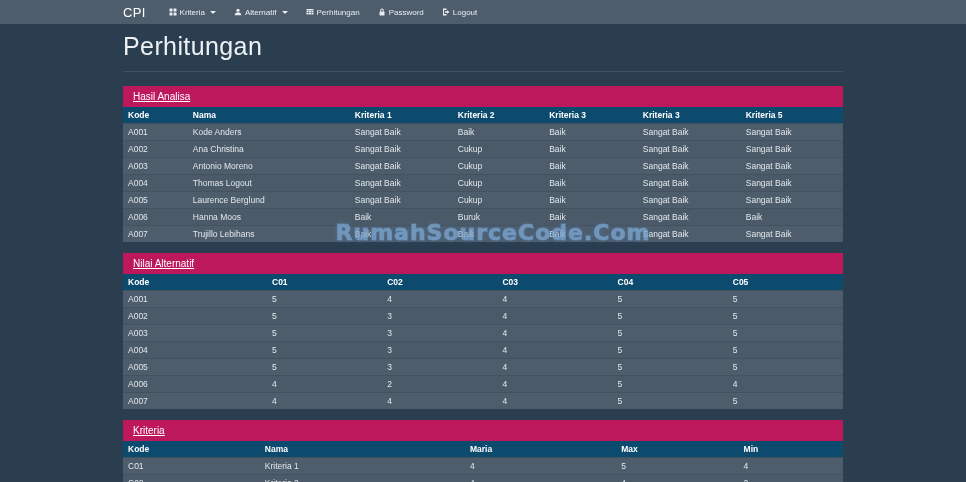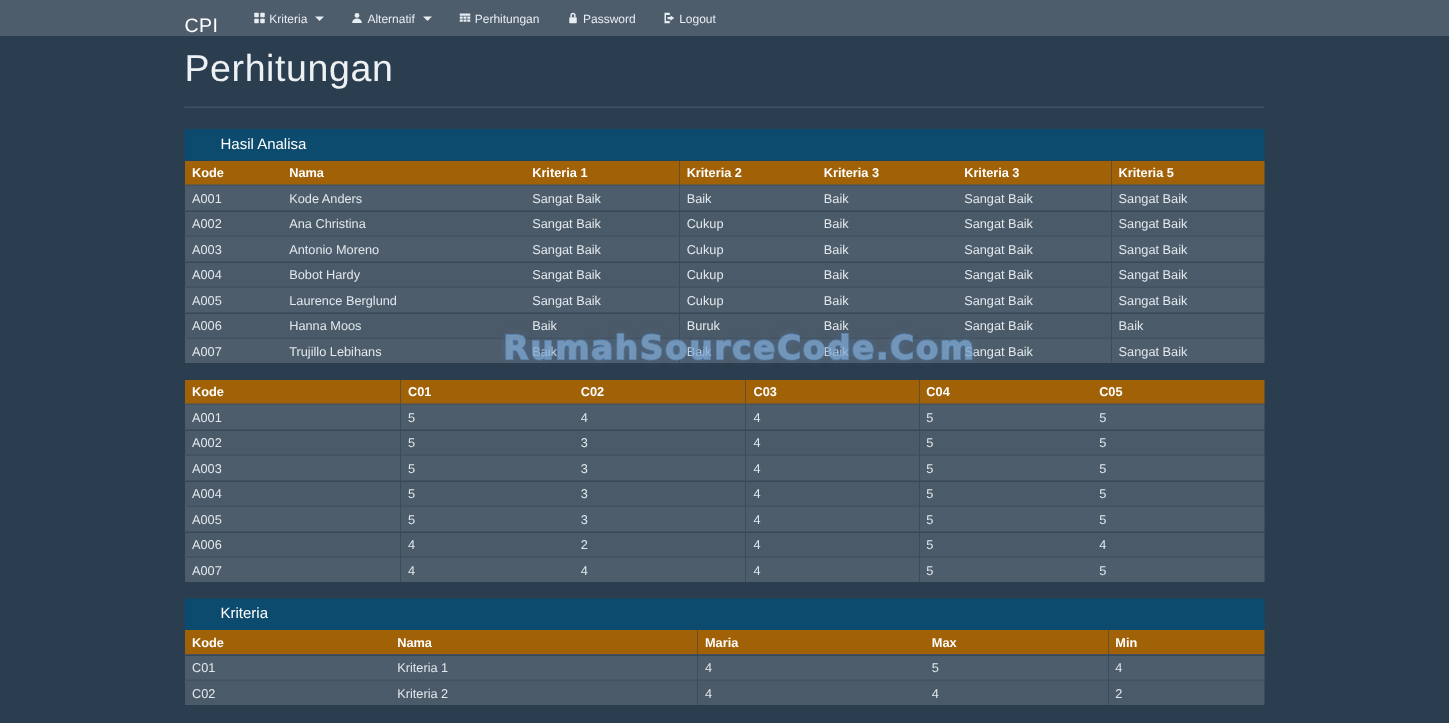--- a/index.html
+++ b/index.html
@@ -6,21 +6,21 @@
   html,body { margin:0; padding:0; }
   body {
     width:966px; height:482px; overflow:hidden; position:relative;
     background:#2B3E50;
     font-family:"Liberation Sans", sans-serif;
   }
   .container { width:720px; margin:0 auto; }
 
   
   .navbar { background:#4E5D6C; height:24px; width:100%; }
-  .nav-inner { display:flex; align-items:flex-end; height:100%; }
+  .nav-inner { display:flex; align-items:center; height:100%; }
   .brand {
     color:#FFFFFF; font-size:13px; letter-spacing:.3px; margin-right:14px;
     text-decoration:none; cursor:pointer;
   }
   .nav-items { display:flex; height:100%; align-items:stretch; }
   .nav-item {
     display:flex; align-items:center; gap:3px; padding:0 9px;
     font-size:8px; color:#E8EDF2; cursor:pointer; text-decoration:none;
   }
   .nav-item .icon svg { width:8px; height:8px; display:block; fill:currentColor; }
@@ -32,26 +32,27 @@
 
   
   .page-header {
     font-size:25px; font-weight:400; color:#EEF1F4; letter-spacing:.4px;
     margin:8px 0 14px; padding-bottom:10px;
     border-bottom:1px solid #3D5266;
   }
 
   .panel { margin-bottom:11px; }
   .panel-heading {
-    background:#0c4a6e; color:#FFFFFF; font-size:10px; line-height:11px;
-    padding:5px 24px;
+    background:#be185d; color:#FFFFFF; font-size:10px; line-height:11px;
+    padding:5px 10px;
+    text-decoration:underline;
   }
   table { width:100%; border-collapse:collapse; table-layout:fixed; }
   th {
-    background:#a16207; color:#FFFFFF; font-weight:bold; font-size:8.5px;
+    background:#0c4a6e; color:#FFFFFF; font-weight:bold; font-size:8.5px;
     line-height:10px; text-align:left; padding:3px 5px;
     white-space:nowrap; overflow:hidden;
   }
   td {
     background:#4E5D6C; color:#E2E8ED; font-size:8.5px; line-height:10px;
     padding:3px 5px; border-top:1px solid #44525F;
     white-space:nowrap; overflow:hidden;
   }
   tbody tr:nth-child(even) td { background:#4B5A68; }
 
@@ -181,21 +182,21 @@
             <td>A003</td>
             <td>Antonio Moreno</td>
             <td>Sangat Baik</td>
             <td>Cukup</td>
             <td>Baik</td>
             <td>Sangat Baik</td>
             <td>Sangat Baik</td>
           </tr>
           <tr>
             <td>A004</td>
-            <td>Bobot Hardy</td>
+            <td>Thomas Logout</td>
             <td>Sangat Baik</td>
             <td>Cukup</td>
             <td>Baik</td>
             <td>Sangat Baik</td>
             <td>Sangat Baik</td>
           </tr>
           <tr>
             <td>A005</td>
             <td>Laurence Berglund</td>
             <td>Sangat Baik</td>
@@ -220,20 +221,21 @@
             <td>Baik</td>
             <td>Baik</td>
             <td>Sangat Baik</td>
             <td>Sangat Baik</td>
           </tr>
         </tbody>
       </table>
   </section>
 
   <section class="panel">
+    <div class="panel-heading">Nilai Alternatif</div>
     <table class="t2">
         <thead>
           <tr>
             <th>Kode</th>
             <th>C01</th>
             <th>C02</th>
             <th>C03</th>
             <th>C04</th>
             <th>C05</th>
           </tr>

